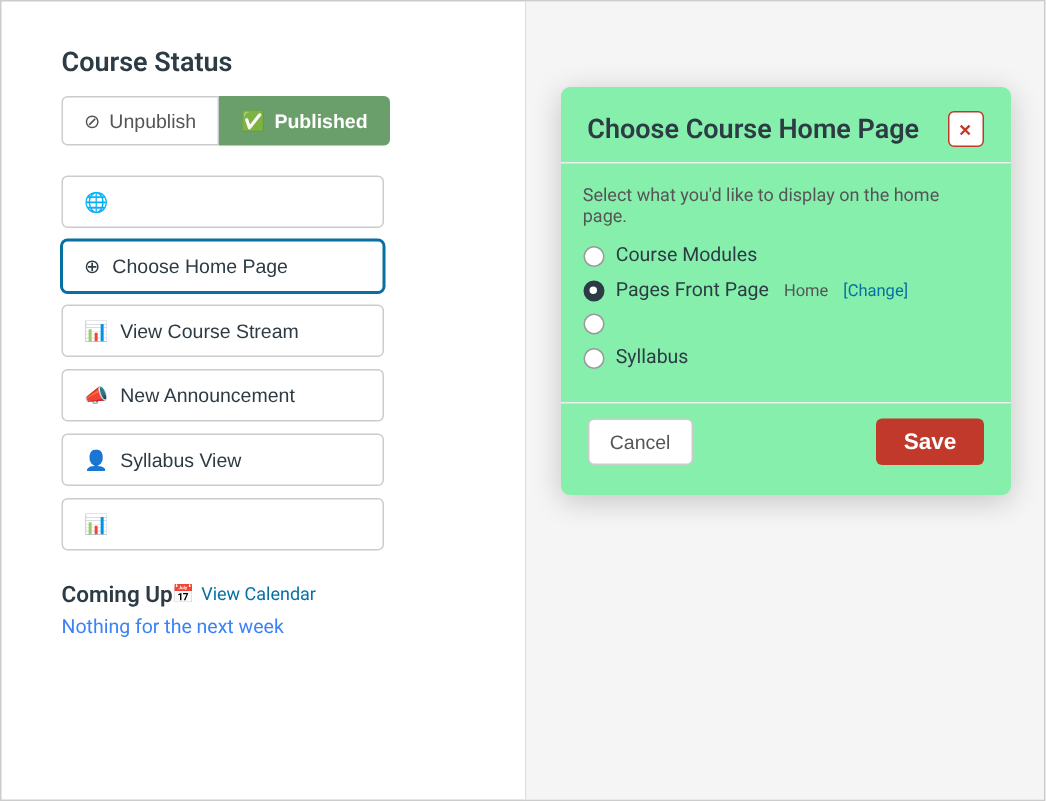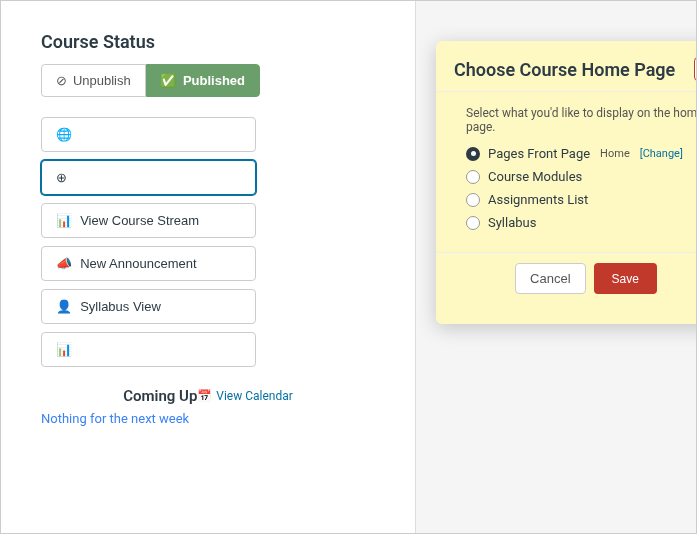--- a/index.html
+++ b/index.html
@@ -14,21 +14,21 @@
     }
 
     .main-container {
       display: flex;
       width: 100%;
       height: 100%;
     }
 
     
     .left-panel {
-      width: 415px;
+      width: 350px;
       padding: 30px 40px;
       border-right: 1px solid #ddd;
       flex-shrink: 0;
     }
 
     .course-status-label {
       font-size: 18px;
       font-weight: 600;
       color: #2d3b45;
       margin-bottom: 12px;
@@ -87,21 +87,21 @@
       box-shadow: 0 0 0 1px #0770A3;
     }
 
     .coming-up-section {
       margin-top: 20px;
     }
 
     .coming-up-header {
       display: flex;
       align-items: center;
-      justify-content: center;
+      justify-content: flex-start;
       margin-bottom: 6px;
     }
 
     .coming-up-title {
       font-size: 15px;
       font-weight: 600;
       color: #2d3b45;
     }
 
     .view-calendar-link {
@@ -125,25 +125,26 @@
       padding: 20px;
       background: #f5f5f5;
       display: flex;
       align-items: flex-start;
       justify-content: center;
       padding-top: 40px;
     }
 
     
     .modal {
-      background: #fef9c3;
+      background: #86efac;
       border-radius: 6px;
       box-shadow: 0 4px 20px rgba(0,0,0,0.2);
       width: 300px;
       overflow: hidden;
+      margin-top: 17px;
     }
 
     .modal-header {
       display: flex;
       align-items: center;
       justify-content: space-between;
       padding: 16px 18px 10px 18px;
       border-bottom: 1px solid #eee;
     }
 
@@ -163,21 +164,21 @@
       font-size: 14px;
       font-weight: bold;
       cursor: pointer;
       display: flex;
       align-items: center;
       justify-content: center;
       line-height: 1;
     }
 
     .modal-body {
-      padding: 14px 30px;
+      padding: 14px 15px;
     }
 
     .modal-description {
       font-size: 12px;
       color: #555;
       margin-bottom: 12px;
     }
 
     .radio-option {
       display: flex;
@@ -190,43 +191,43 @@
     }
 
     .radio-option .home-link {
       font-size: 11px;
       color: #0770A3;
       margin-left: 2px;
     }
 
     .modal-footer {
       display: flex;
-      justify-content: center;
+      justify-content: space-between;
       gap: 8px;
-      padding: 10px 18px 30px 18px;
+      padding: 10px 18px 20px 18px;
       border-top: 1px solid #eee;
     }
 
     .btn-cancel {
       padding: 7px 14px;
       border: 1px solid #ccc;
       background: #fff;
       color: #555;
       font-size: 13px;
       border-radius: 4px;
       cursor: pointer;
     }
 
     .btn-save {
       padding: 7px 18px;
       border: none;
       background: #c0392b;
       color: #fff;
-      font-size: 12px;
-      font-weight: 400;
+      font-size: 15px;
+      font-weight: 700;
       border-radius: 4px;
       cursor: pointer;
     }
 
     
     .radio-filled {
       width: 14px;
       height: 14px;
       border-radius: 50%;
       border: 2px solid #2d3b45;
@@ -273,20 +274,21 @@
         <span>Published</span>
       </button>
     </div>
 
     <button class="sidebar-btn">
       <span>🌐</span>
     </button>
 
     <button class="sidebar-btn active">
       <span>⊕</span>
+      <span>Choose Home Page</span>
     </button>
 
     <button class="sidebar-btn">
       <span>📊</span>
       <span>View Course Stream</span>
     </button>
 
     <button class="sidebar-btn">
       <span>📣</span>
       <span>New Announcement</span>
@@ -323,34 +325,33 @@
         <button class="modal-close-btn">
           <span>×</span>
         </button>
       </div>
 
       <div class="modal-body">
         <div class="modal-description">Select what you'd like to display on the home page.</div>
 
 
         <label class="radio-option">
+          <div class="radio-empty"></div>
+          <span>Course Modules</span>
+        </label>
+
+        <label class="radio-option">
           <div class="radio-filled"></div>
           <span>Pages Front Page</span>
           <span style="font-size:11px; color:#555; margin-left:2px;">Home</span>
           <span class="home-link" style="font-size:11px; color:#0770A3; cursor:pointer;">[Change]</span>
         </label>
 
         <label class="radio-option">
           <div class="radio-empty"></div>
-          <span>Course Modules</span>
-        </label>
-
-        <label class="radio-option">
-          <div class="radio-empty"></div>
-          <span>Assignments List</span>
         </label>
 
         <label class="radio-option">
           <div class="radio-empty"></div>
           <span>Syllabus</span>
         </label>
 
       </div>
 
       <div class="modal-footer">

